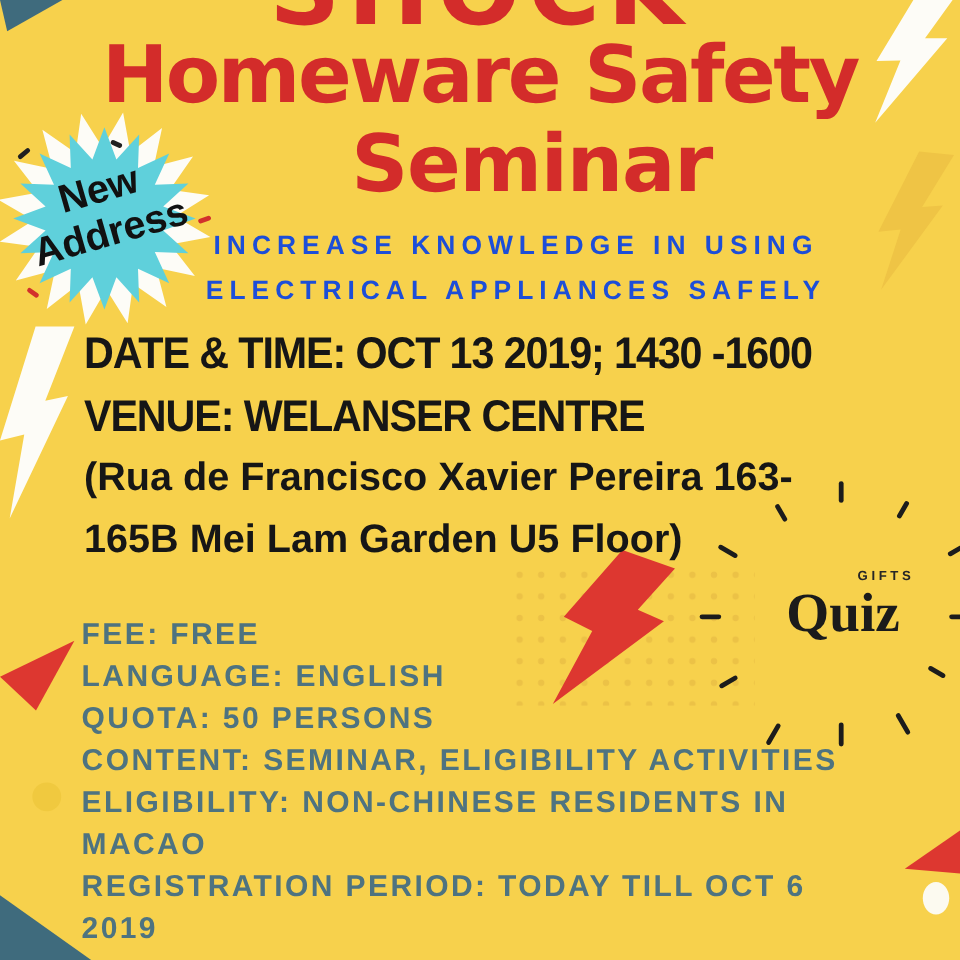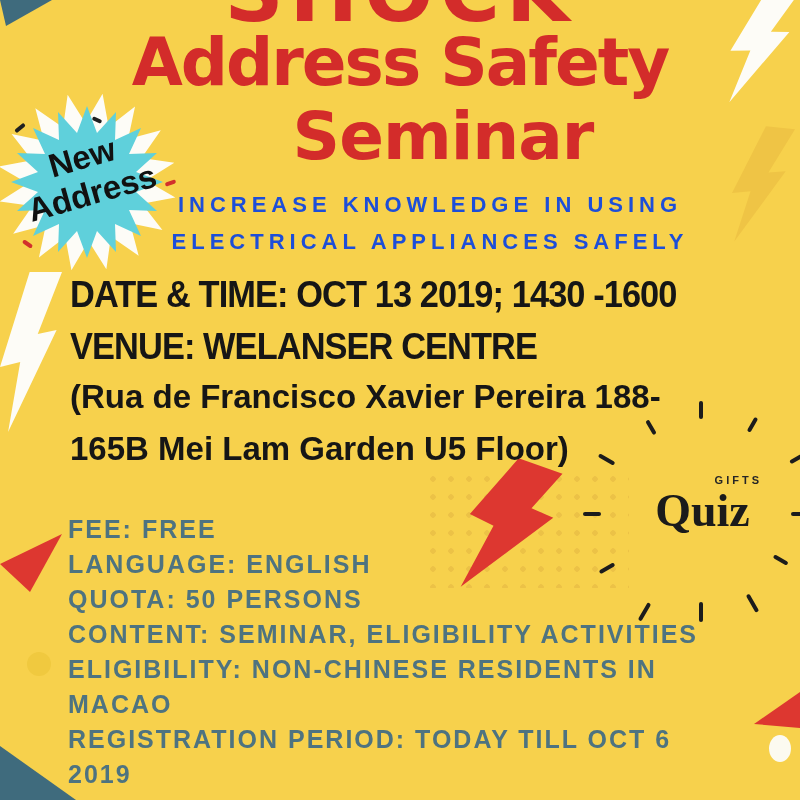--- a/index.html
+++ b/index.html
@@ -114,32 +114,32 @@
     <div style="position:relative">New</div>
     <div style="position:relative">Address</div>
   </div>
 
   <div class="tick" style="left:14px;top:126px;width:12px;background:#202020;transform:rotate(-40deg)"></div>
   <div class="tick" style="left:92px;top:118px;width:10px;background:#202020;transform:rotate(25deg)"></div>
   <div class="tick" style="left:165px;top:181px;width:11px;background:#D2302C;transform:rotate(-20deg)"></div>
   <div class="tick" style="left:22px;top:242px;width:11px;background:#D2302C;transform:rotate(35deg)"></div>
 
   <div class="shock">SHOCK</div>
-  <div class="title-line1">Address Safety</div>
+  <div class="title-line1">Homeware Safety</div>
   <div class="title-line2">Seminar</div>
 
   <div class="subtitle">
     <div style="position:relative">INCREASE KNOWLEDGE IN USING</div>
     <div style="position:relative">ELECTRICAL APPLIANCES SAFELY</div>
   </div>
 
   <div class="details">
     <div class="line"><span class="cond" style="position:relative;display:inline-block">DATE &amp; TIME: OCT 13 2019; 1430 -1600</span></div>
     <div class="line"><span class="cond" style="position:relative;display:inline-block">VENUE: WELANSER CENTRE</span></div>
-    <div class="line"><span class="addr" style="position:relative;display:inline-block">(Rua de Francisco Xavier Pereira 188-</span></div>
+    <div class="line"><span class="addr" style="position:relative;display:inline-block">(Rua de Francisco Xavier Pereira 163-</span></div>
     <div class="line"><span class="addr" style="position:relative;display:inline-block">165B Mei Lam Garden U5 Floor)</span></div>
   </div>
 
   <div class="info">
     <div class="iline">FEE: FREE</div>
     <div class="iline">LANGUAGE: ENGLISH</div>
     <div class="iline">QUOTA: 50 PERSONS</div>
     <div class="iline">CONTENT: SEMINAR, ELIGIBILITY ACTIVITIES</div>
     <div class="iline">ELIGIBILITY: NON-CHINESE RESIDENTS IN</div>
     <div class="iline">MACAO</div>

